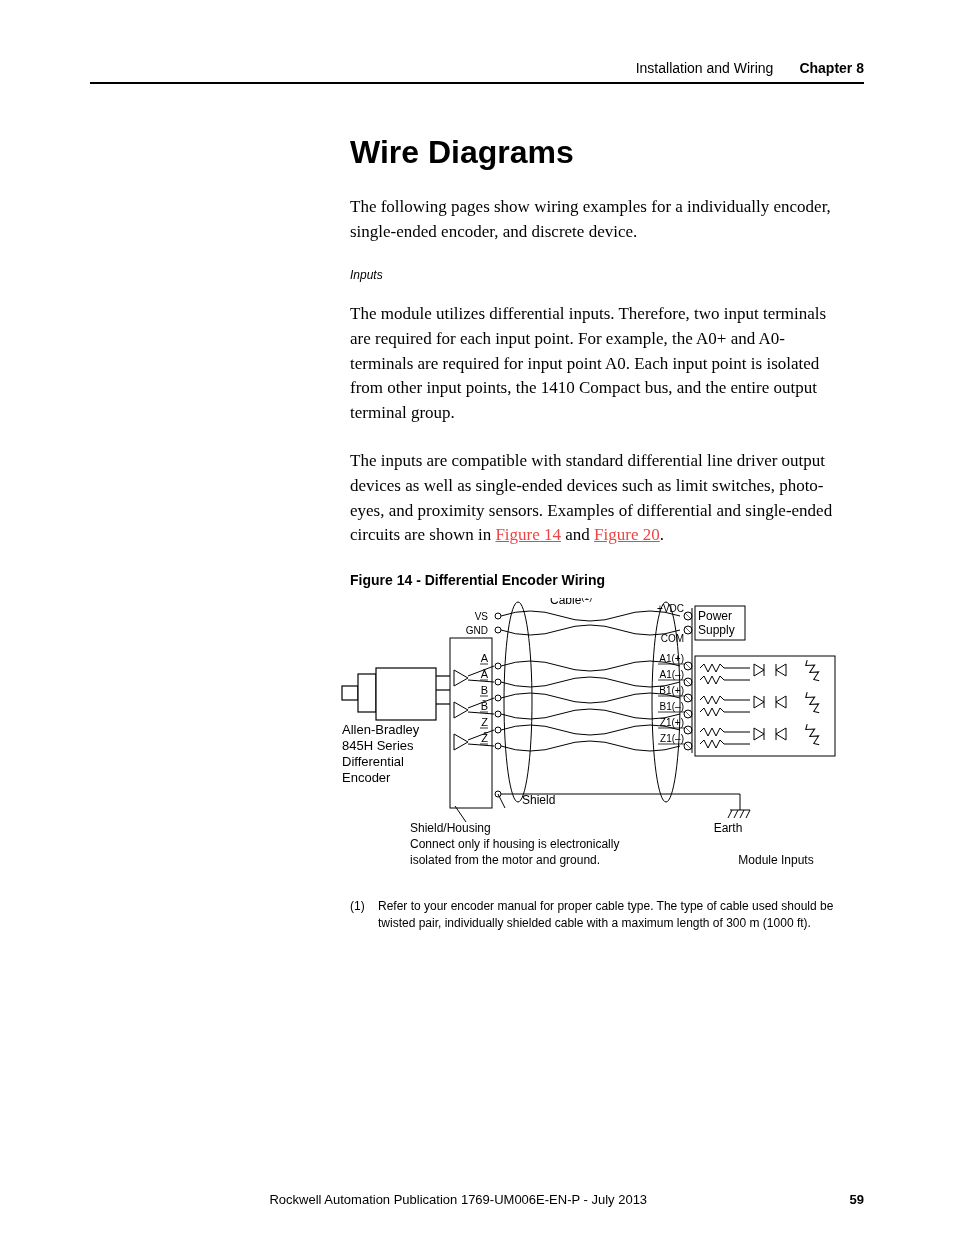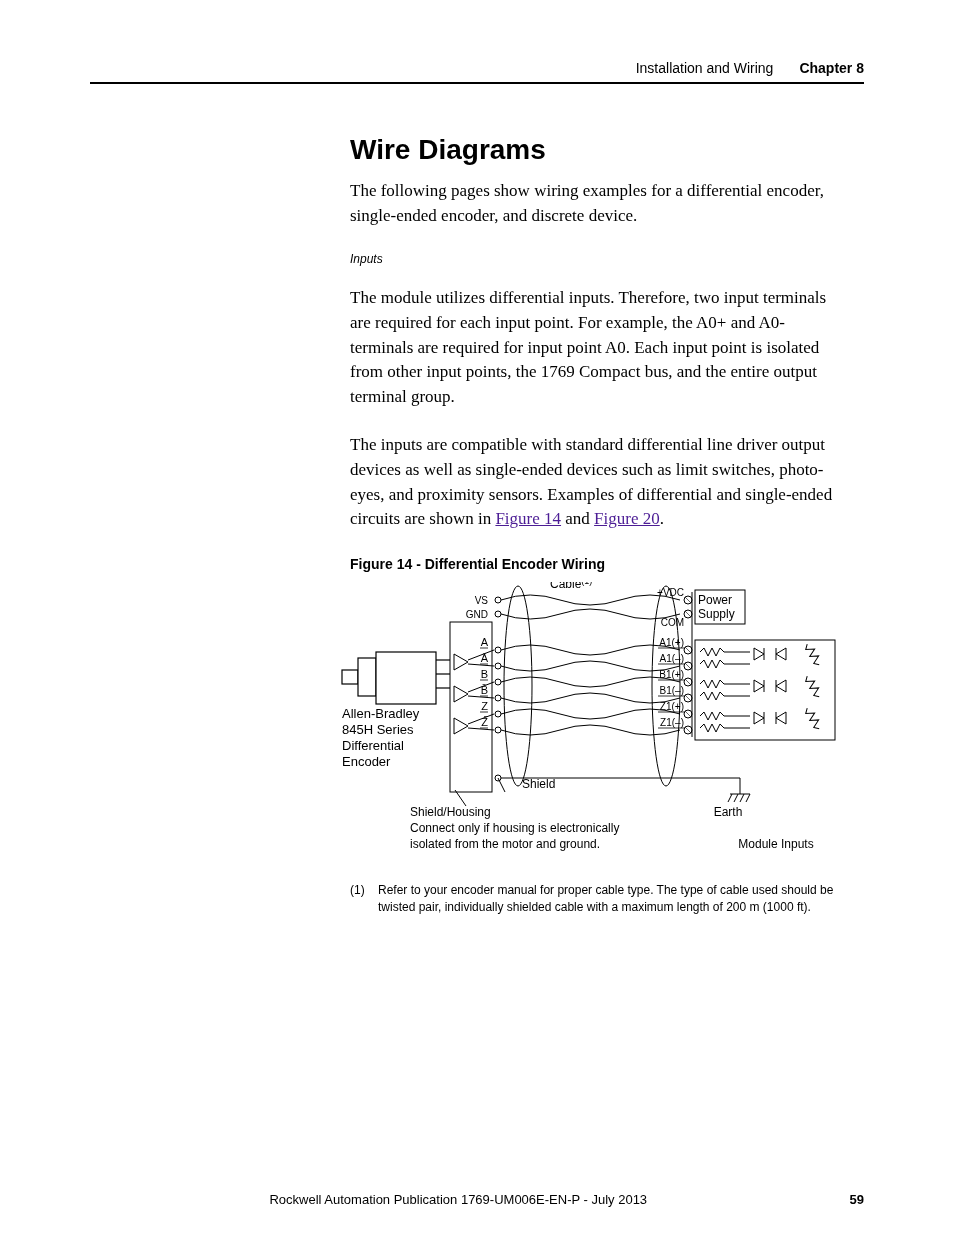--- a/index.html
+++ b/index.html
@@ -34,38 +34,38 @@
     border-top: 2px solid #000;
     margin-bottom: 50px;
   }
   .content {
     margin-left: 260px;
     margin-right: 20px;
   }
   h2.heading {
     font-family: Arial, Helvetica, sans-serif;
     font-weight: bold;
-    font-size: 28px;
-    margin: 0 0 13px 0;
+    font-size: 32px;
+    margin: 0 0 24px 0;
   }
   p.body {
     font-family: Georgia, 'Times New Roman', serif;
     font-size: 17px;
     line-height: 1.45;
     margin: 0 0 24px 0;
   }
   h3.subheading {
     font-family: Arial, Helvetica, sans-serif;
     font-style: italic;
     font-weight: normal;
     font-size: 12px;
     margin: 0 0 20px 0;
   }
   a.figlink {
-    color: #4c1d95;
+    color: #ef4444;
     text-decoration: underline;
   }
   .figcaption {
     font-family: Arial, Helvetica, sans-serif;
     font-weight: bold;
     font-size: 14px;
     margin: 10px 0 10px 0;
   }
   .diagram {
     position: relative;
@@ -116,25 +116,25 @@
   <div class="header">
     <span class="sec-title">Installation and Wiring</span>
     <span class="chap">Chapter 8</span>
   </div>
   <hr class="hr">
 
   <div class="content">
 
     <h2 class="heading">Wire Diagrams</h2>
 
-    <p class="body">The following pages show wiring examples for a differential encoder, single-ended encoder, and discrete device.</p>
+    <p class="body">The following pages show wiring examples for a individually encoder, single-ended encoder, and discrete device.</p>
 
     <h3 class="subheading">Inputs</h3>
 
-    <p class="body">The module utilizes differential inputs. Therefore, two input terminals are required for each input point. For example, the A0+ and A0- terminals are required for input point A0. Each input point is isolated from other input points, the 1769 Compact bus, and the entire output terminal group.</p>
+    <p class="body">The module utilizes differential inputs. Therefore, two input terminals are required for each input point. For example, the A0+ and A0- terminals are required for input point A0. Each input point is isolated from other input points, the 1410 Compact bus, and the entire output terminal group.</p>
 
     <p class="body">
       <span>The inputs are compatible with standard differential line driver output devices as well as single-ended devices such as limit switches, photo-eyes, and proximity sensors. Examples of differential and single-ended circuits are shown in </span><a href="#" class="figlink">Figure 14</a><span> and </span><a href="#" class="figlink">Figure 20</a><span>.</span>
     </p>
 
     <div class="figcaption">Figure 14 - Differential Encoder Wiring</div>
 
     <div class="diagram">
       <svg width="510" height="295" viewBox="0 0 510 295">
 
@@ -325,21 +325,21 @@
 
         <text x="2" y="136" font-size="13">Allen-Bradley</text>
         <text x="2" y="152" font-size="13">845H Series</text>
         <text x="2" y="168" font-size="13">Differential</text>
         <text x="2" y="184" font-size="13">Encoder</text>
       </svg>
     </div>
 
     <div class="footnote">
       <span class="marker">(1)</span>
-      <span>Refer to your encoder manual for proper cable type. The type of cable used should be twisted pair, individually shielded cable with a maximum length of 200 m (1000 ft).</span>
+      <span>Refer to your encoder manual for proper cable type. The type of cable used should be twisted pair, individually shielded cable with a maximum length of 300 m (1000 ft).</span>
     </div>
 
   </div>
 
   <div class="footer">
     <span></span>
     <span class="pub">Rockwell Automation Publication 1769-UM006E-EN-P - July 2013</span>
     <span class="pageno">59</span>
   </div>
 

